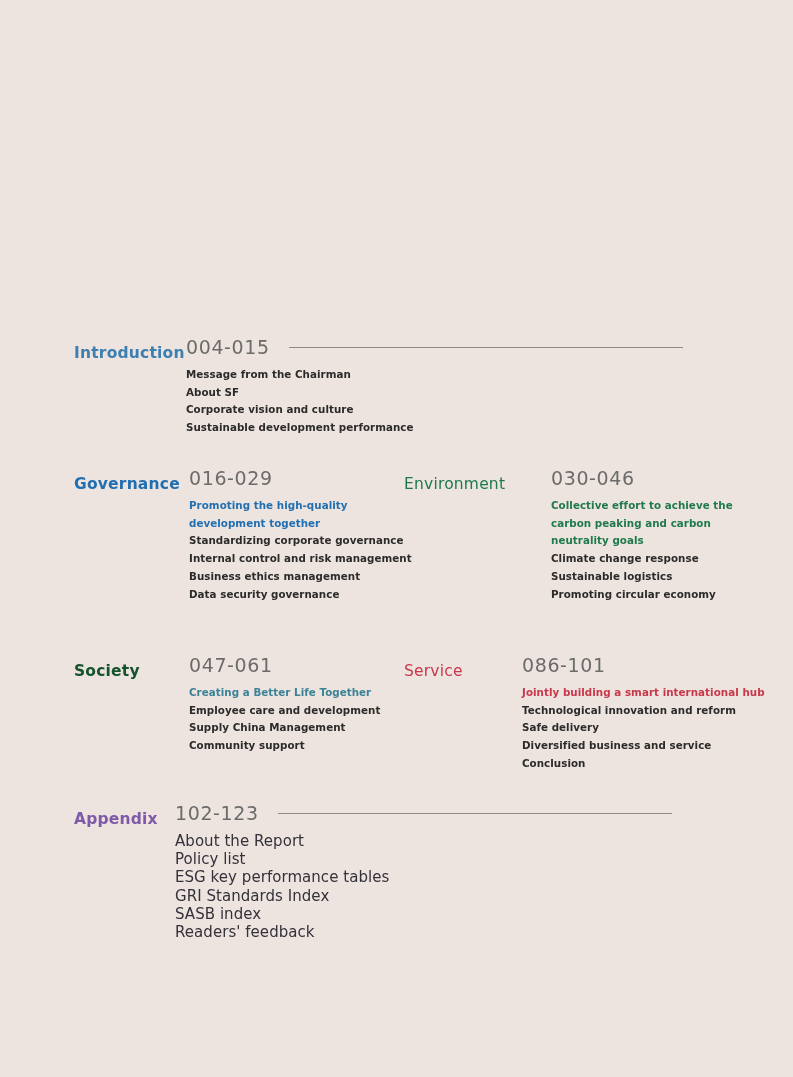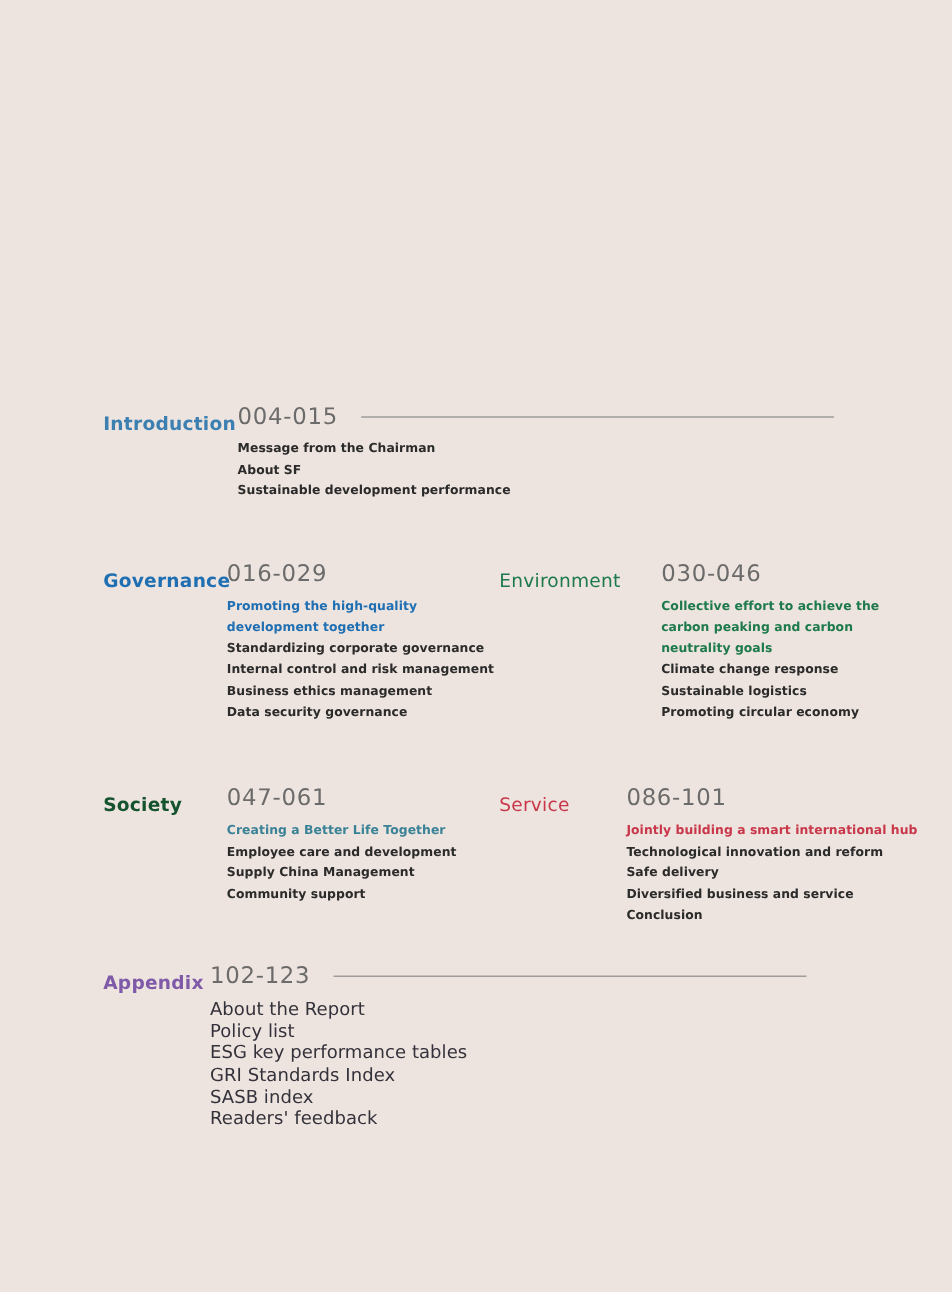--- a/index.html
+++ b/index.html
@@ -24,21 +24,21 @@
     height: 1077px;
   }
 
   
   .section {
     position: absolute;
   }
   .sec-head {
     position: absolute;
     top: 0;
-    left: 12px;
+    left: 0;
     font-size: 15.5px;
     letter-spacing: 0.2px;
     white-space: nowrap;
     line-height: 1;
   }
   .sec-head.bold   { font-weight: bold; }
   .sec-head.light  { font-weight: normal; }
 
   .sec-body {
     position: absolute;
@@ -78,21 +78,21 @@
   }
   .item.regular {
     font-weight: normal;
     color: #33313A;
     font-size: 15px;
     line-height: 18.2px;
   }
 
   
   #sec-introduction { left: 74px;  top: 346px; }
-  #sec-introduction .sec-body { left: 124px; }
+  #sec-introduction .sec-body { left: 112px; }
   #sec-introduction .rule { left: 103px; width: 394px; }
 
   #sec-governance  { left: 74px;  top: 477px; }
   #sec-governance .sec-body { left: 115px; }
 
   #sec-environment { left: 404px; top: 477px; }
   #sec-environment .sec-body { left: 118px; margin-left: 29px; }
 
   #sec-society     { left: 74px;  top: 664px; }
   #sec-society .sec-body { left: 115px; }
@@ -113,20 +113,21 @@
 <div class="toc">
 
   <div class="section" id="sec-introduction">
     <div class="sec-head bold" style="color: rgb(60, 127, 177);">Introduction</div>
     <div class="sec-body">
       <div class="pagenum">004-015</div>
       <div class="rule"></div>
       <div class="items">
         <div class="item">Message from the Chairman</div>
         <div class="item">About SF</div>
+        <div class="item">Corporate vision and culture</div>
         <div class="item">Sustainable development performance</div>
       </div>
     </div>
   </div>
 
   <div class="section" id="sec-governance">
     <div class="sec-head bold" style="color: rgb(31, 111, 178);">Governance</div>
     <div class="sec-body">
       <div class="pagenum">016-029</div>
       <div class="items">

